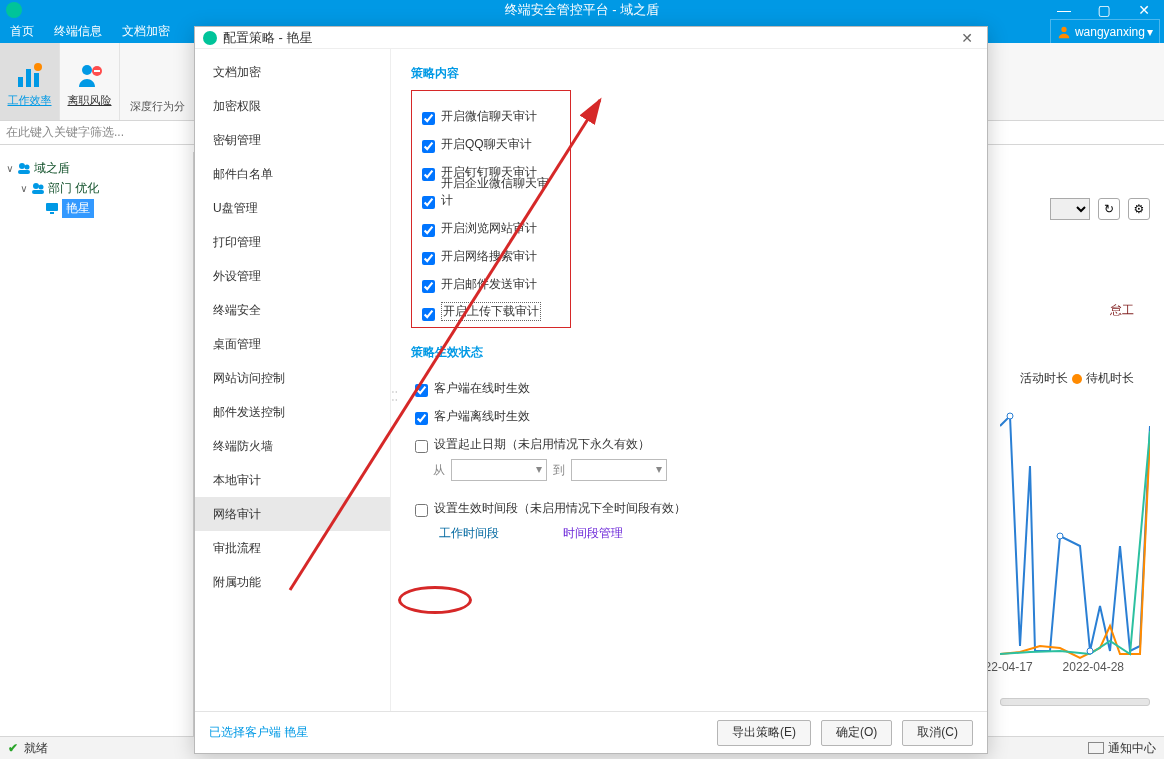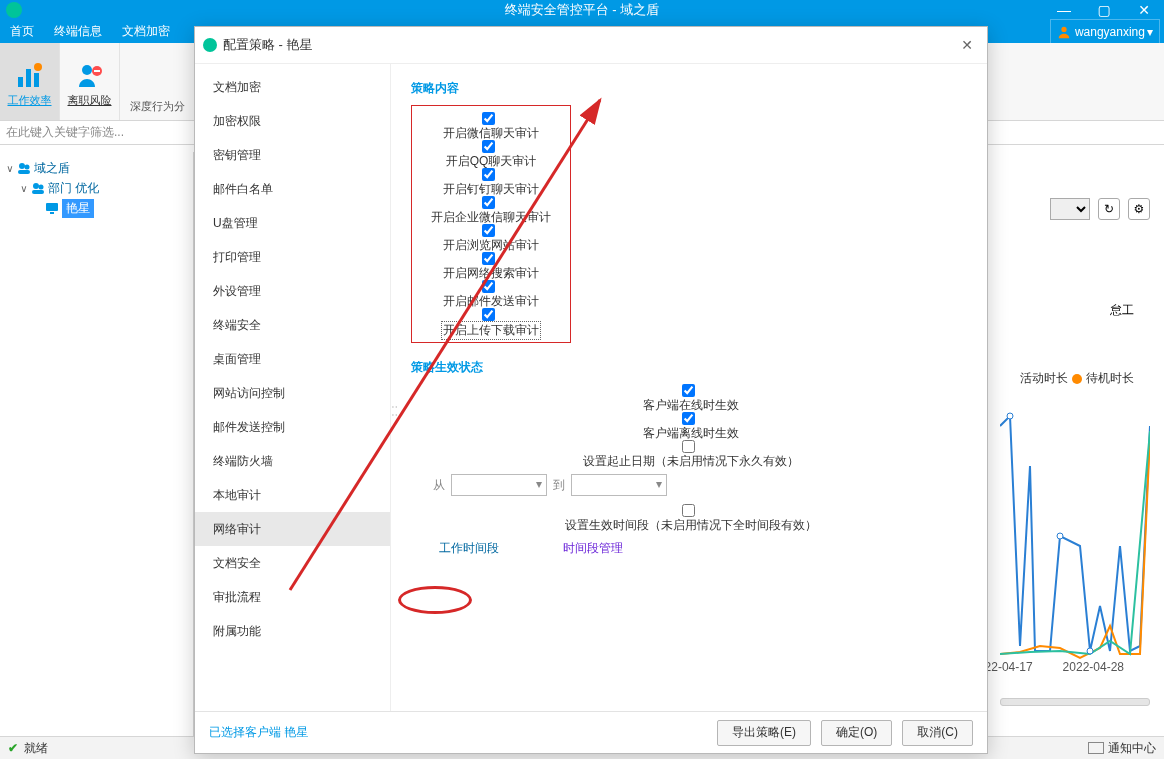--- a/index.html
+++ b/index.html
@@ -29,21 +29,21 @@
 .toolbar .extra { display: flex; align-items: flex-end; padding: 0 10px 6px 10px; font-size: 11px; color: #555;}
 
 
 .filterrow { height: 24px; border-bottom: 1px solid #d6d6d6; display: flex; align-items: center; padding-left: 6px; color: #888; font-size: 12px; }
 
 
 .leftpanel { position: absolute; left: 0; top: 152px; width: 194px; bottom: 23px; border-right: 1px solid #d6d6d6; padding: 6px 4px; }
 .leftpanel .trow { display: flex; align-items: center; height: 20px; }
 .leftpanel .tw { width: 12px; text-align: center; color: #666; font-size: 10px;}
 .leftpanel .tico { width: 16px; height: 16px; display: flex; align-items: center; justify-content: center; }
-.leftpanel .tlbl { margin-left: 2px; color: #0369a1; font-size: 12px; }
+.leftpanel .tlbl { margin-left: 2px; color: #14532d; font-size: 12px; }
 .leftpanel .trow.sel .tlbl { background: #3399ff; color: #fff; padding: 1px 4px; }
 
 
 .rightarea { position: absolute; left: 194px; top: 152px; right: 0; bottom: 23px; }
 .rightarea .legend { position: absolute; right: 30px; top: 218px; display: flex; align-items: center; gap: 4px; font-size: 12px; color: #333;}
 .rightarea .dot { width: 10px; height: 10px; border-radius: 50%; }
 .rightarea .xaxis { position: absolute; bottom: 62px; right: 40px; display: flex; gap: 30px; font-size: 11px; color: #555; }
 .rightarea .toprow { position: absolute; top: 46px; right: 14px; display: flex; align-items: center; gap: 8px;}
 .rightarea .toprow select{ width:40px; height:22px; border:1px solid #aaa;}
 .rightarea .toprow .ibtn{ width:22px;height:22px;border:1px solid #aaa;display:flex;align-items:center;justify-content:center;border-radius:3px;}
@@ -52,31 +52,31 @@
 .chartsvg { position: absolute; right: 14px; bottom: 40px; width: 150px; height: 310px; }
 
 
 .statusbar { position: absolute; left: 0; right: 0; bottom: 0; height: 23px; background: #f3f3f3; border-top: 1px solid #d6d6d6; display: flex; align-items: center; padding: 0 8px; color: #333;}
 .statusbar .ok { color: #2aa52a; margin-right: 6px; font-weight: bold;}
 .statusbar .right { margin-left: auto; display: flex; align-items: center; gap: 4px;}
 .statusbar .mailicon{width:16px;height:12px;border:1px solid #888;position:relative;}
 
 
 .dialog { position: absolute; left: 194px; top: 26px; width: 794px; height: 728px; background: #fff; border: 1px solid #b9b9b9; box-shadow: 0 4px 20px rgba(0,0,0,0.2); display: flex; flex-direction: column;}
-.dialog .dtitle { height: 37px; display: flex; align-items: center; padding: 4px 8px; border-bottom: 1px solid #eee;}
+.dialog .dtitle { height: 22px; display: flex; align-items: center; padding: 4px 8px; border-bottom: 1px solid #eee;}
 .dialog .dtitle .dicon { width: 14px; height: 14px; background: #00c49a; border-radius: 50%; margin-right: 6px; }
 .dialog .dtitle .dtxt { font-size: 13px; color: #333; }
 .dialog .dtitle .dclose { margin-left: auto; width: 24px; height: 24px; display: flex; align-items: center; justify-content: center; color: #666; font-size: 14px;}
 .dialog .dbody { flex: 1; display: flex; overflow: hidden;}
 .dialog .dside { width: 196px; border-right: 1px solid #eee; overflow-y: auto; padding: 6px 0;}
 .dialog .dside .sitem { height: 34px; display: flex; align-items: center; padding-left: 18px; font-size: 12px; color: #333; }
 .dialog .dside .sitem.sel { background: #e8e8e8; }
 .dialog .dmain { flex: 1; padding: 16px 20px; overflow-y: auto; position: relative;}
 .dialog .section-title { color: #0099e5; font-size: 12px; margin-bottom: 8px; font-weight: bold;}
-.dialog .cbox { display: flex; align-items: center; height: 28px; flex-direction: column; }
+.dialog .cbox { display: flex; align-items: flex-end; height: 28px; }
 .dialog .cbox input { margin-right: 6px; }
 .dialog .cbox label { font-size: 12px; color: #333; }
 .dialog .redbox { border: 1px solid #d62828; padding: 6px 10px; margin-bottom: 16px; width: 160px;}
 .dialog .graylbl { color: #6d28d9; }
 .dialog .dfooter { height: 42px; border-top: 1px solid #e3e3e3; display: flex; align-items: center; padding: 12px 14px; justify-content: flex-end;}
 .dialog .dfooter .selclient { color: #0099e5; font-size: 12px; }
 .dialog .dfooter .btns { margin-left: auto; display: flex; gap: 10px;}
 .dialog .dfooter button { height: 26px; padding: 0 14px; background: #f6f6f6; border: 1px solid #b5b5b5; border-radius: 2px; font-size: 12px; color: #333;}
 .dialog .daterow { display: flex; align-items: center; gap: 6px; margin: 6px 0 8px 22px;}
 .dialog .daterow .dlbl{font-size:12px;color:#888;}
@@ -176,21 +176,21 @@
     <span class="tlbl">艳星</span>
   </div>
 </div>
 
 <div class="rightarea">
   <div class="toprow">
     <select></select>
     <div class="ibtn">↻</div>
     <div class="ibtn">⚙</div>
   </div>
-  <div style="position:absolute;right:30px;top:150px;font-size:12px;color:#000000">怠工</div>
+  <div style="position:absolute;right:30px;top:150px;font-size:12px;color:#7f1d1d">怠工</div>
   <div class="legend">
     <span>活动时长</span>
     <span class="dot" style="background:#ff8a00"></span>
     <span>待机时长</span>
   </div>
   <svg class="chartsvg" viewBox="0 0 150 310" preserveAspectRatio="none">
     <polyline points="0,40 10,30 20,260 30,80 35,265 50,265 60,150 80,160 90,265 100,220 110,265 120,160 130,265 140,260 150,40" fill="none" stroke="#2a7fd4" stroke-width="2"></polyline>
     <polyline points="0,268 20,266 40,260 60,262 80,272 100,262 110,240 120,268 140,268 150,50" fill="none" stroke="#ff8a00" stroke-width="2"></polyline>
     <polyline points="0,268 30,266 60,265 90,268 110,255 130,268 150,45" fill="none" stroke="#2cc0a0" stroke-width="2"></polyline>
     <circle cx="10" cy="30" r="3" fill="#fff" stroke="#2a7fd4"></circle>
@@ -228,21 +228,20 @@
       <div class="sitem">U盘管理</div>
       <div class="sitem">打印管理</div>
       <div class="sitem">外设管理</div>
       <div class="sitem">终端安全</div>
       <div class="sitem">桌面管理</div>
       <div class="sitem">网站访问控制</div>
       <div class="sitem">邮件发送控制</div>
       <div class="sitem">终端防火墙</div>
       <div class="sitem">本地审计</div>
       <div class="sitem sel">网络审计</div>
-      <div class="sitem">文档安全</div>
       <div class="sitem">审批流程</div>
       <div class="sitem">附属功能</div>
     </div>
     <div class="dmain">
       <span class="grab">⋮⋮</span>
       <div class="section-title">策略内容</div>
       <div class="redbox">
         <div class="cbox">
             <input class="chk" type="checkbox" checked="" style="">
             <label>开启微信聊天审计</label>

